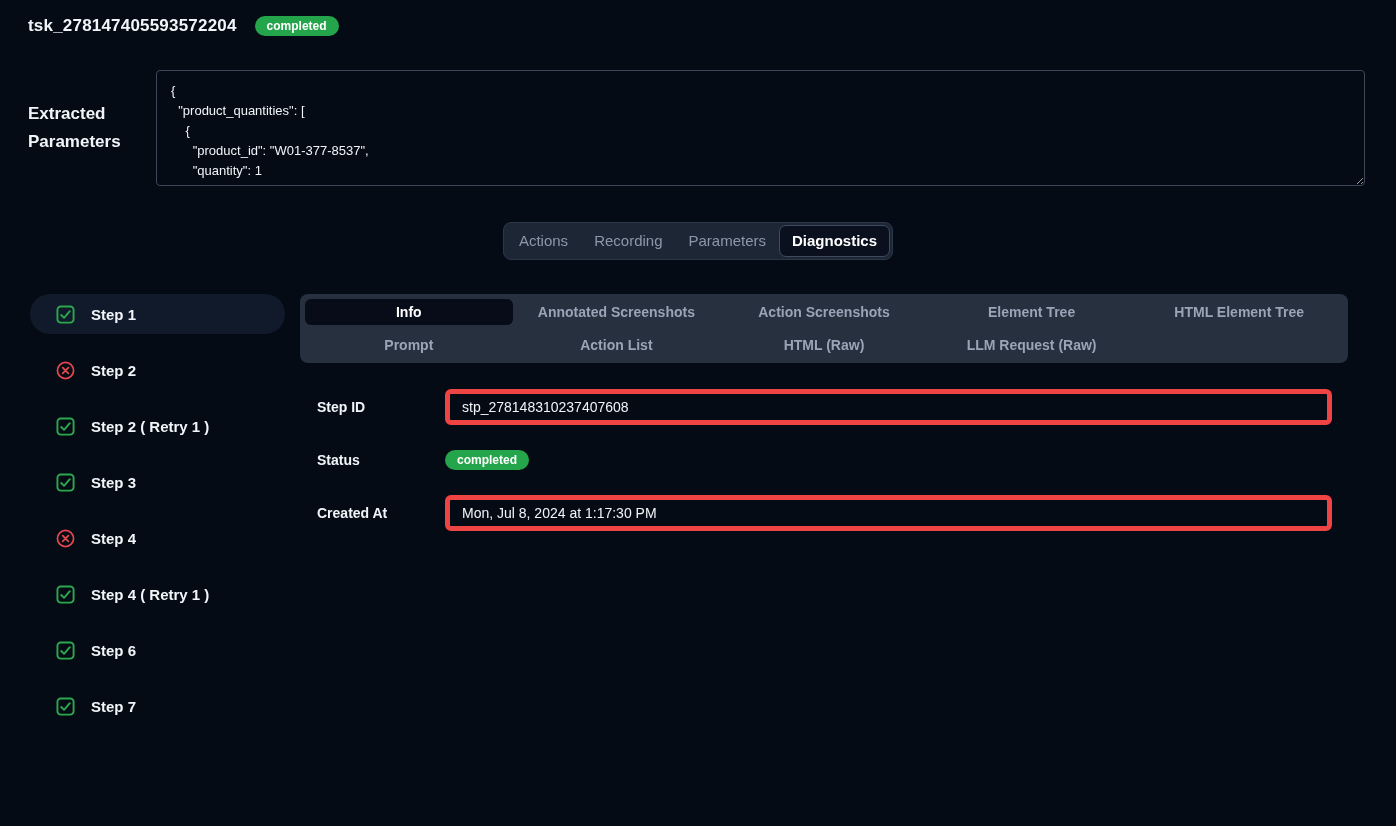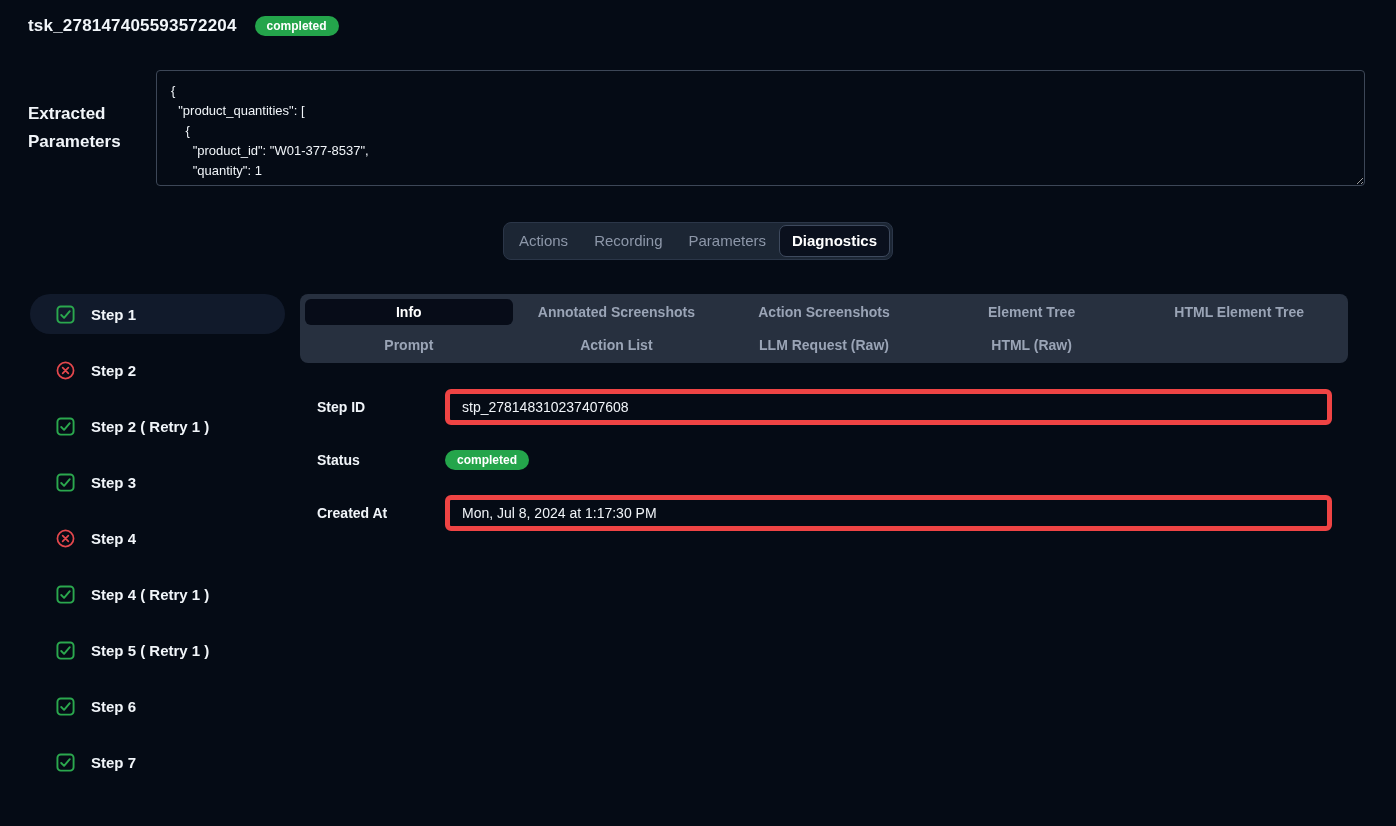--- a/index.html
+++ b/index.html
@@ -248,30 +248,20 @@
       <span>Step 4 ( Retry 1 )</span>
     </div>
     <div class="step-item">
       <span class="step-icon icon-check">
           <svg viewBox="0 0 20 20" width="19" height="19">
             <rect x="1.5" y="1.5" width="17" height="17" rx="3.5" fill="none" stroke="#2ba84e" stroke-width="2"></rect>
             <path d="M5.5 10.5l3 3 6-7" fill="none" stroke="#2ba84e" stroke-width="2" stroke-linecap="round" stroke-linejoin="round"></path>
           </svg>
         </span>
 
-      <span>Step 5 ( Retry 1 )</span>
-    </div>
-    <div class="step-item">
-      <span class="step-icon icon-check">
-          <svg viewBox="0 0 20 20" width="19" height="19">
-            <rect x="1.5" y="1.5" width="17" height="17" rx="3.5" fill="none" stroke="#2ba84e" stroke-width="2"></rect>
-            <path d="M5.5 10.5l3 3 6-7" fill="none" stroke="#2ba84e" stroke-width="2" stroke-linecap="round" stroke-linejoin="round"></path>
-          </svg>
-        </span>
-
       <span>Step 6</span>
     </div>
     <div class="step-item">
       <span class="step-icon icon-check">
           <svg viewBox="0 0 20 20" width="19" height="19">
             <rect x="1.5" y="1.5" width="17" height="17" rx="3.5" fill="none" stroke="#2ba84e" stroke-width="2"></rect>
             <path d="M5.5 10.5l3 3 6-7" fill="none" stroke="#2ba84e" stroke-width="2" stroke-linecap="round" stroke-linejoin="round"></path>
           </svg>
         </span>
 
@@ -281,22 +271,22 @@
 
   <div class="panel">
     <div class="subtabs">
       <div class="subtab active">Info</div>
       <div class="subtab">Annotated Screenshots</div>
       <div class="subtab">Action Screenshots</div>
       <div class="subtab">Element Tree</div>
       <div class="subtab">HTML Element Tree</div>
       <div class="subtab">Prompt</div>
       <div class="subtab">Action List</div>
+      <div class="subtab">HTML (Raw)</div>
       <div class="subtab">LLM Request (Raw)</div>
-      <div class="subtab">HTML (Raw)</div>
       <div class="subtab"></div>
     </div>
 
     <div class="fields">
       <div class="field-row">
         <div class="field-label">Step ID</div>
         <input class="field-input" type="text" value="stp_278148310237407608" style="">
       </div>
       <div class="field-row">
         <div class="field-label">Status</div>

